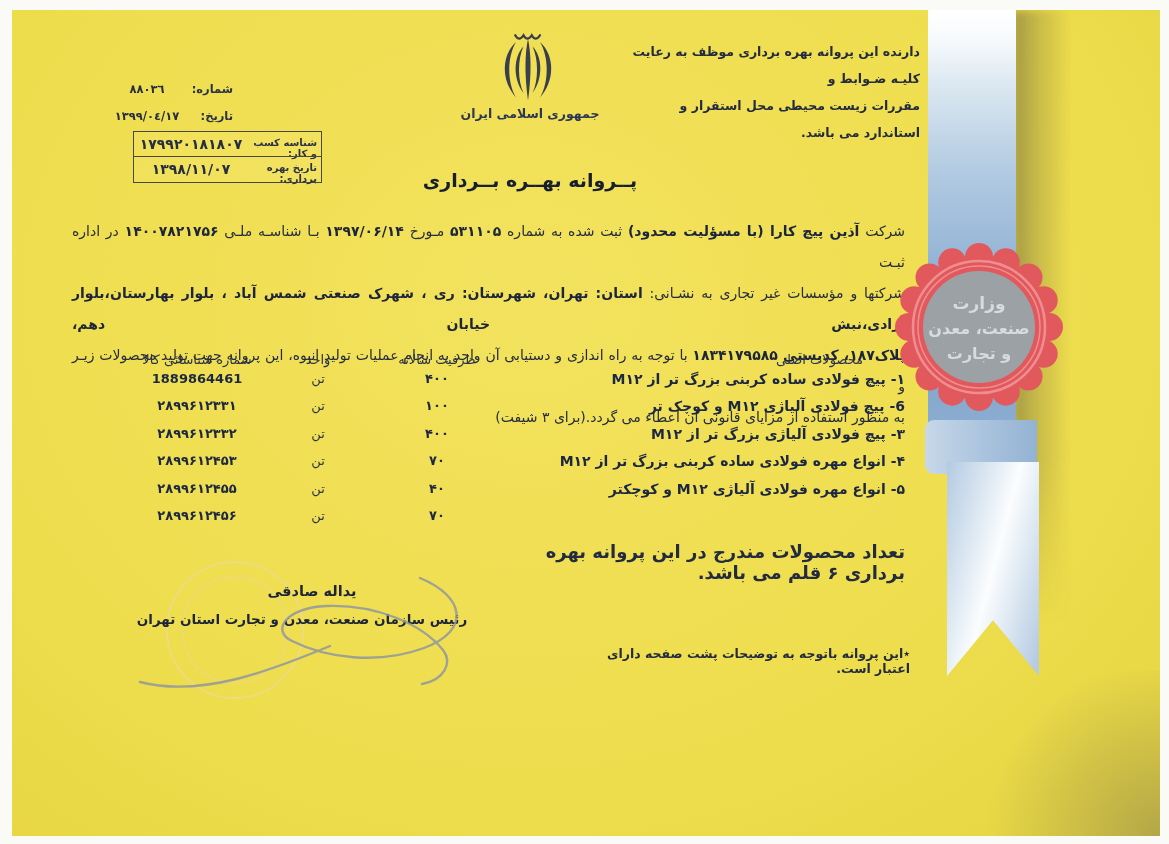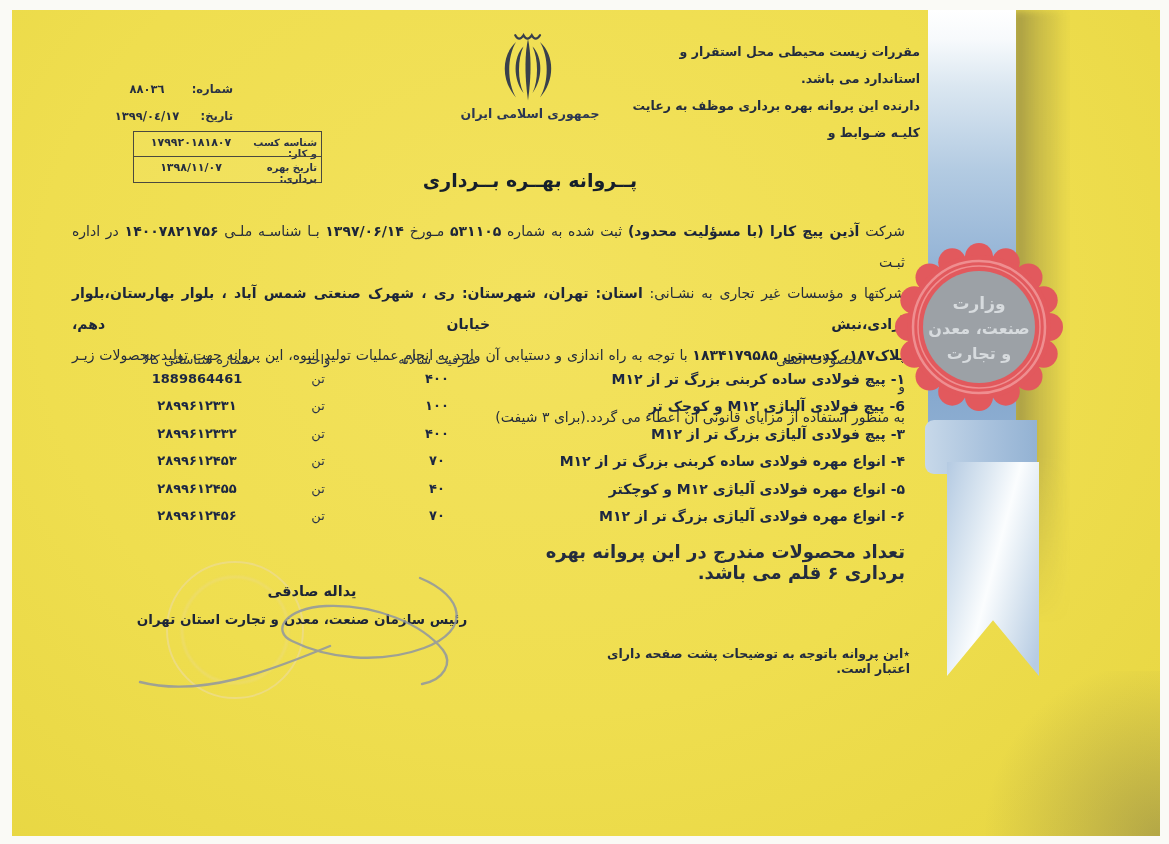--- a/index.html
+++ b/index.html
@@ -45,21 +45,21 @@
   
   .hl-label{width:85px;text-align:right;font-size:11.5px;font-weight:700;color:#2a3246;}
   .hl-value{width:110px;text-align:center;font-size:11.5px;font-weight:700;color:#252d40;}
   .hl-box{
     left:121px;top:121px;width:187px;height:50px;
     border:1px solid #4a493f;z-index:4;background:rgba(255,255,200,0.08);
   }
   .hl-box .row{position:relative;height:24px;display:flex;flex-direction:row;}
   .hl-box .row+.row{border-top:1px solid #4a493f;}
   .hl-box .lbl{width:73px;font-size:10px;font-weight:700;color:#2a3246;text-align:right;padding:5px 4px 0 0;box-sizing:border-box;}
-  .hl-box .val{width:114px;font-size:11px;font-weight:700;color:#252d40;text-align:center;padding-top:4px;box-sizing:border-box;}
+  .hl-box .val{width:114px;font-size:14px;font-weight:700;color:#252d40;text-align:center;padding-top:4px;box-sizing:border-box;}
 
   
   .hc-country{left:418px;top:96px;width:200px;text-align:center;font-size:12.5px;font-weight:700;color:#2c3752;}
   .hc-ministry{left:398px;top:115px;width:240px;text-align:center;font-size:16px;font-weight:700;color:#22304e;}
   .doc-title{left:378px;top:159px;width:280px;text-align:center;font-size:19px;font-weight:700;color:#161f2b;}
 
   
   .notice{left:608px;top:28px;width:300px;text-align:right;font-size:12.5px;font-weight:700;color:#232c3e;line-height:27px;z-index:4;}
 
   
@@ -158,22 +158,22 @@
       <path d="M56,26 C70,40 70,70 56,88 C64,72 64,42 56,26 Z"></path>
       <path d="M50,16 C54,34 55,62 50,98 C45,62 46,34 50,16 Z"></path>
     </g>
     <path d="M33,11 q5,9 11,0 q5,9 11,0 q5,9 11,0" fill="none" stroke="#39404c" stroke-width="3" stroke-linecap="round"></path>
   </svg>
 
   <div class="abs hc-country">جمهوری اسلامی ایران</div>
   <div class="abs doc-title">پــروانه بهــره بــرداری</div>
 
   <div class="abs notice">
+    <div>دارنده این پروانه بهره برداری موظف به رعایت کلیـه ضـوابط و</div>
     <div>مقررات زیست محیطی محل استقرار و استاندارد می باشد.</div>
-    <div>دارنده این پروانه بهره برداری موظف به رعایت کلیـه ضـوابط و</div>
   </div>
 
   <div class="abs para">
     <div class="ln"><span class="t">شرکت </span><span class="b">آذین پیچ کارا (با مسؤلیت محدود)</span><span class="t"> ثبت شده به شماره </span><span class="b">۵۳۱۱۰۵</span><span class="t"> مـورخ </span><span class="b">۱۳۹۷/۰۶/۱۴</span><span class="t"> بـا شناسـه ملـی </span><span class="b">۱۴۰۰۷۸۲۱۷۵۶</span><span class="t"> در اداره ثبـت</span></div>
     <div class="ln"><span class="t">شرکتها و مؤسسات غیر تجاری به نشـانی: </span><span class="b">استان: تهران، شهرستان: ری ، شهرک صنعتی شمس آباد ، بلوار بهارستان،بلوار آزادی،نبش خیابان دهم،</span></div>
     <div class="ln"><span class="b">پلاک۱۸۷، کدپستی ۱۸۳۴۱۷۹۵۸۵</span><span class="t"> با توجه به راه اندازی و دستیابی آن واحد به انجام عملیات تولید انبوه، این پروانه جهت تولید محصولات زیـر و</span></div>
     <div class="ln last"><span class="t">به منظور استفاده از مزایای قانونی آن اعطاء می گردد.(برای ۳ شیفت)</span></div>
   </div>
 
   <div class="abs thead" style="left:0;width:1148px">
@@ -207,21 +207,20 @@
     <span class="c-unit">تن</span>
     <span class="c-id">۲۸۹۹۶۱۲۴۵۳</span>
   </div>
   <div class="abs trow" style="left:0;top:471px;width:1148px">
     <span class="c-prod">۵- انواع مهره فولادی آلیاژی M۱۲ و کوچکتر</span>
     <span class="c-cap">۴۰</span>
     <span class="c-unit">تن</span>
     <span class="c-id">۲۸۹۹۶۱۲۴۵۵</span>
   </div>
   <div class="abs trow" style="left:0;top:498px;width:1148px">
-    <span class="c-prod">۶- انواع مهره فولادی آلیاژی بزرگ تر از M۱۲</span>
     <span class="c-cap">۷۰</span>
     <span class="c-unit">تن</span>
     <span class="c-id">۲۸۹۹۶۱۲۴۵۶</span>
   </div>
 
   <div class="abs note">تعداد محصولات مندرج در این پروانه بهره برداری ۶ قلم می باشد.</div>
 
   <div class="abs stamp-outer"></div>
   <div class="abs stamp-inner"></div>
 

